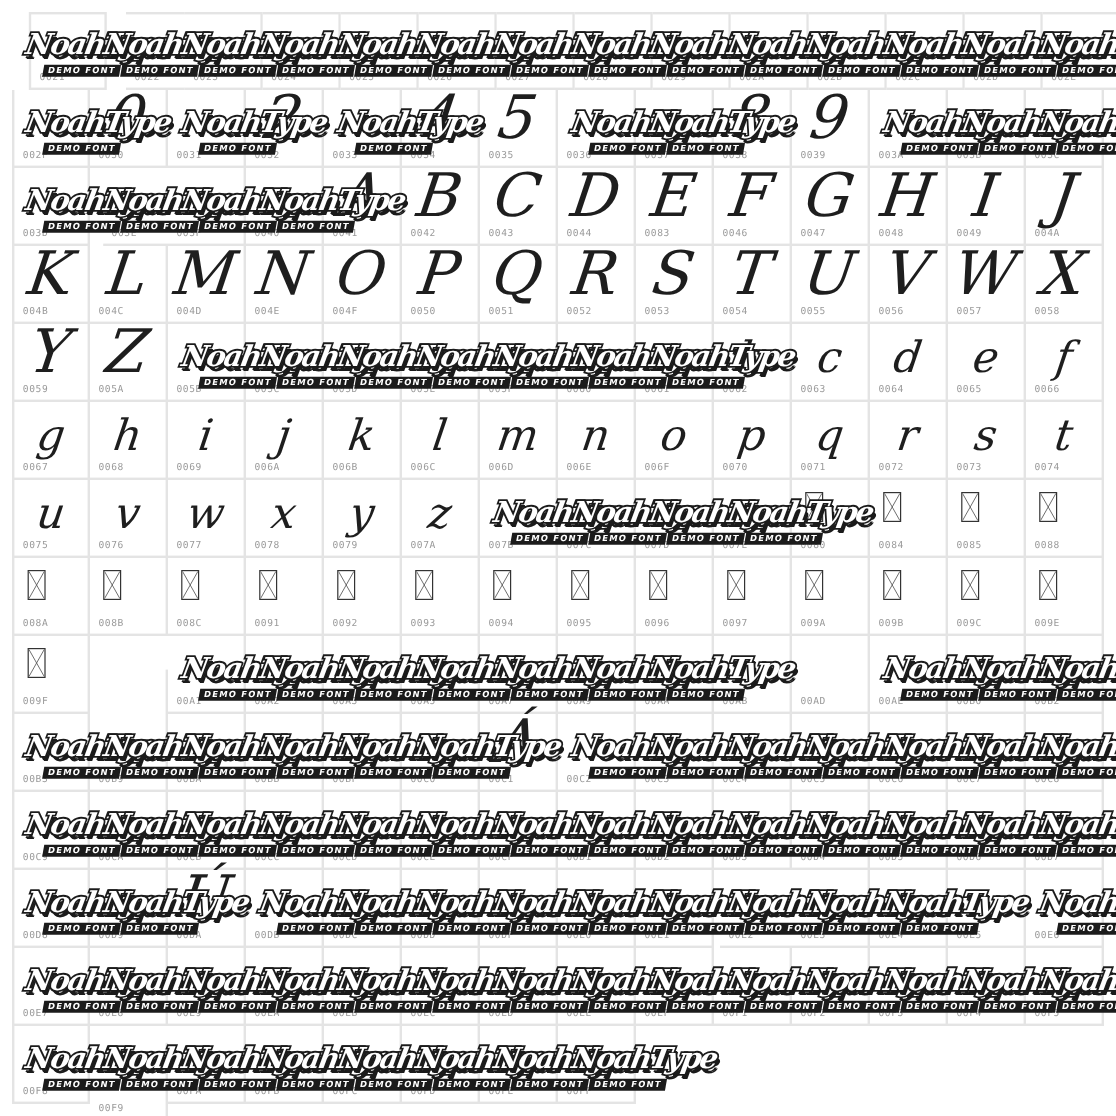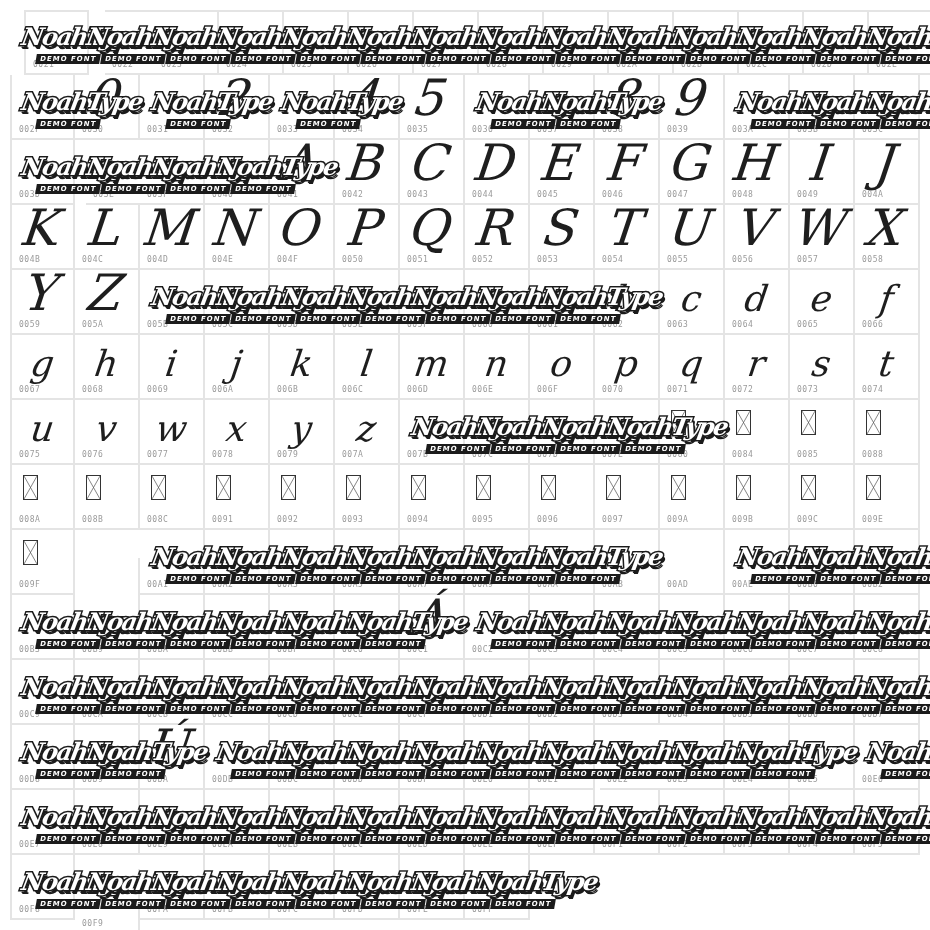--- a/index.html
+++ b/index.html
@@ -166,21 +166,21 @@
     <div class="cell" style="left: 390px; top: 130px;">
       <div class="glyph">C</div>
       <span class="code">0043</span>
     </div>
     <div class="cell" style="left: 455px; top: 130px;">
       <div class="glyph">D</div>
       <span class="code">0044</span>
     </div>
     <div class="cell" style="left: 520px; top: 130px;">
       <div class="glyph">E</div>
-      <span class="code">0045</span>
+      <span class="code">0083</span>
     </div>
     <div class="cell" style="left: 585px; top: 130px;">
       <div class="glyph">F</div>
       <span class="code">0046</span>
     </div>
     <div class="cell" style="left: 650px; top: 130px;">
       <div class="glyph">G</div>
       <span class="code">0047</span>
     </div>
     <div class="cell" style="left: 715px; top: 130px;">

